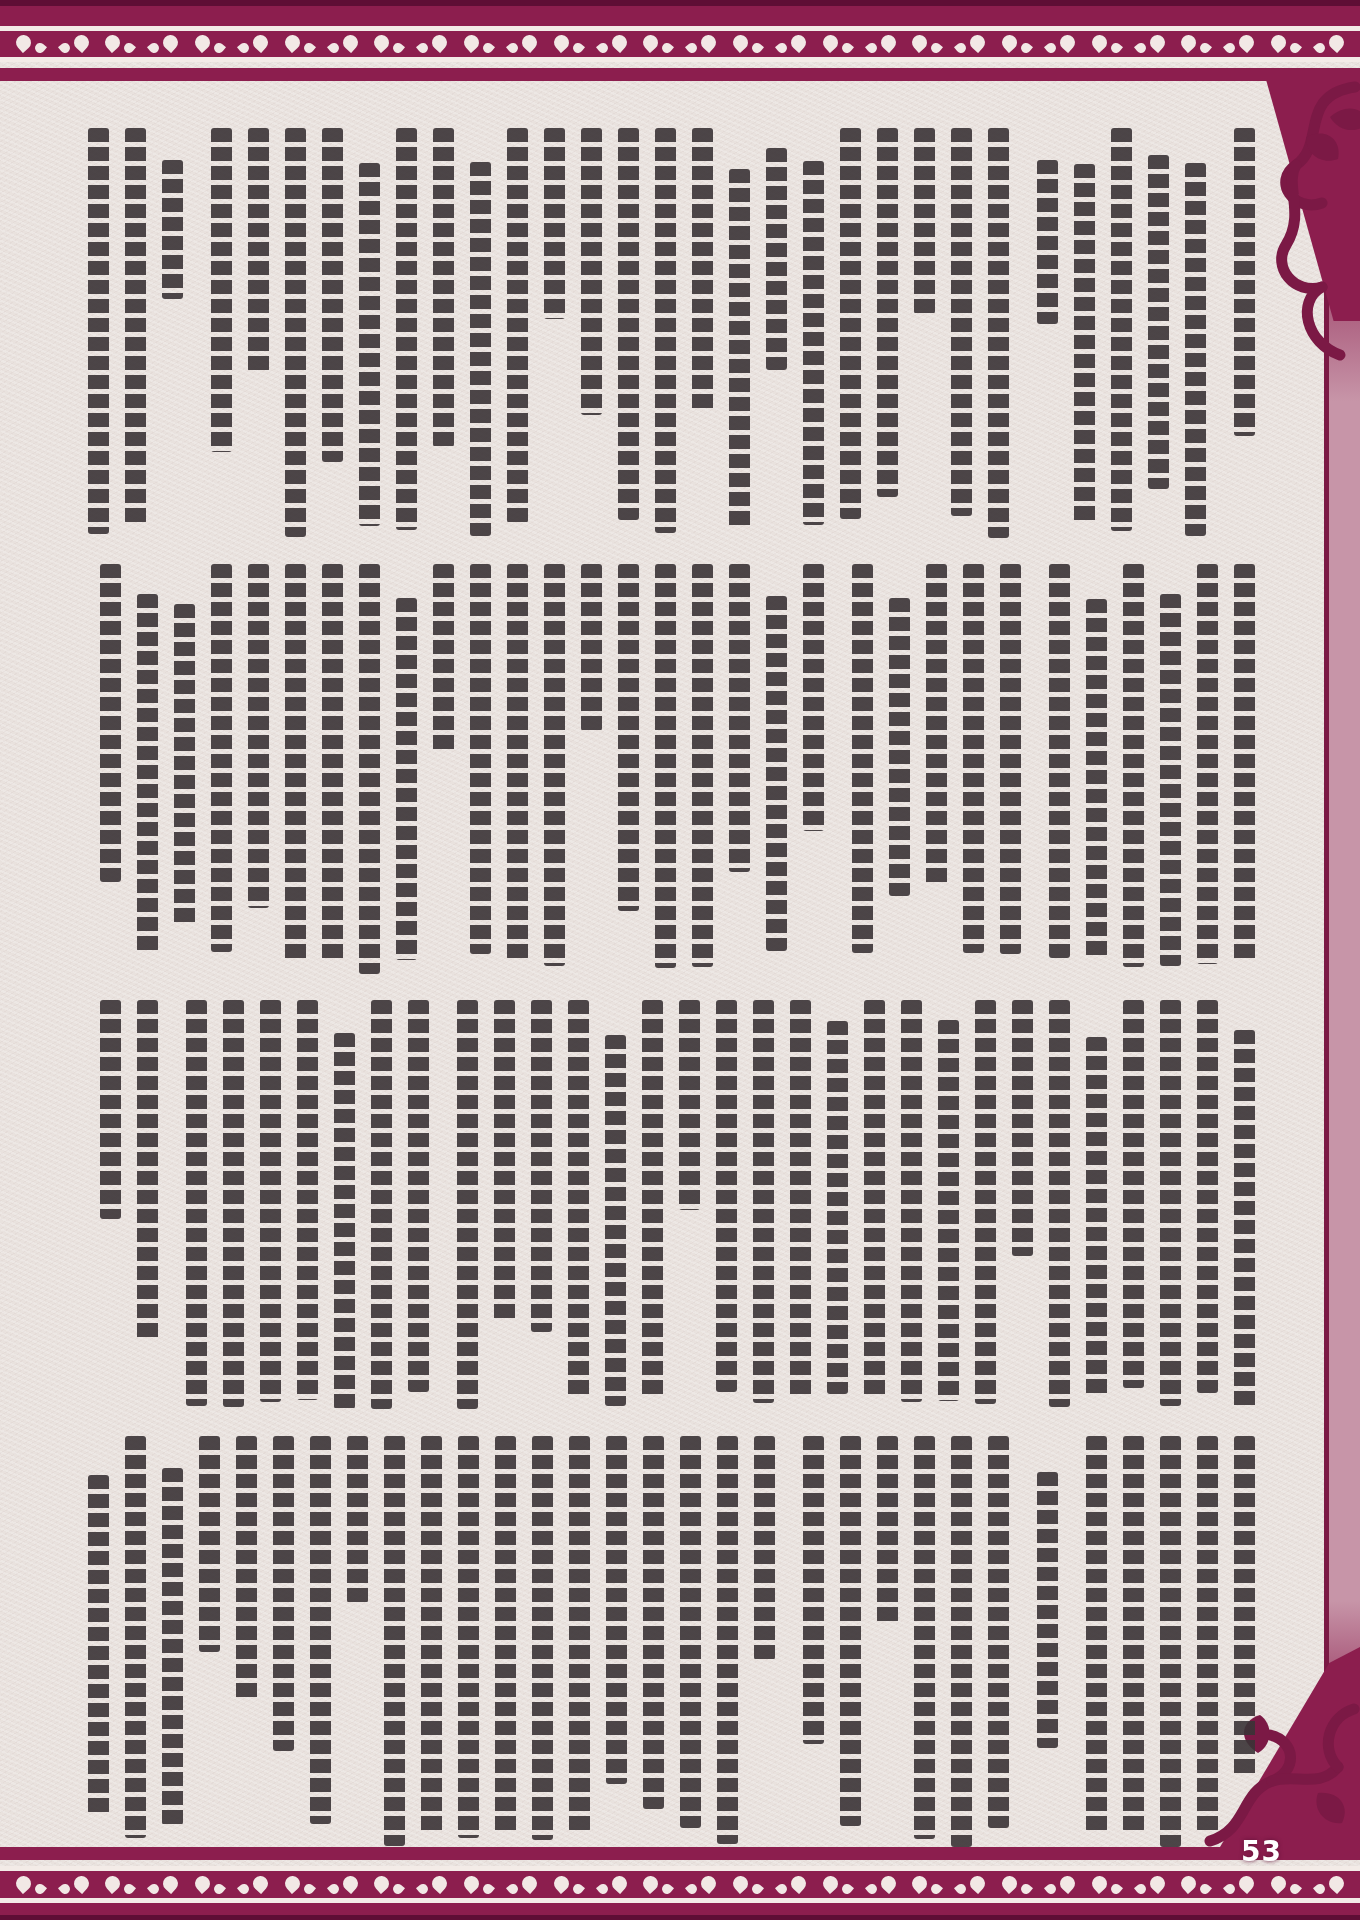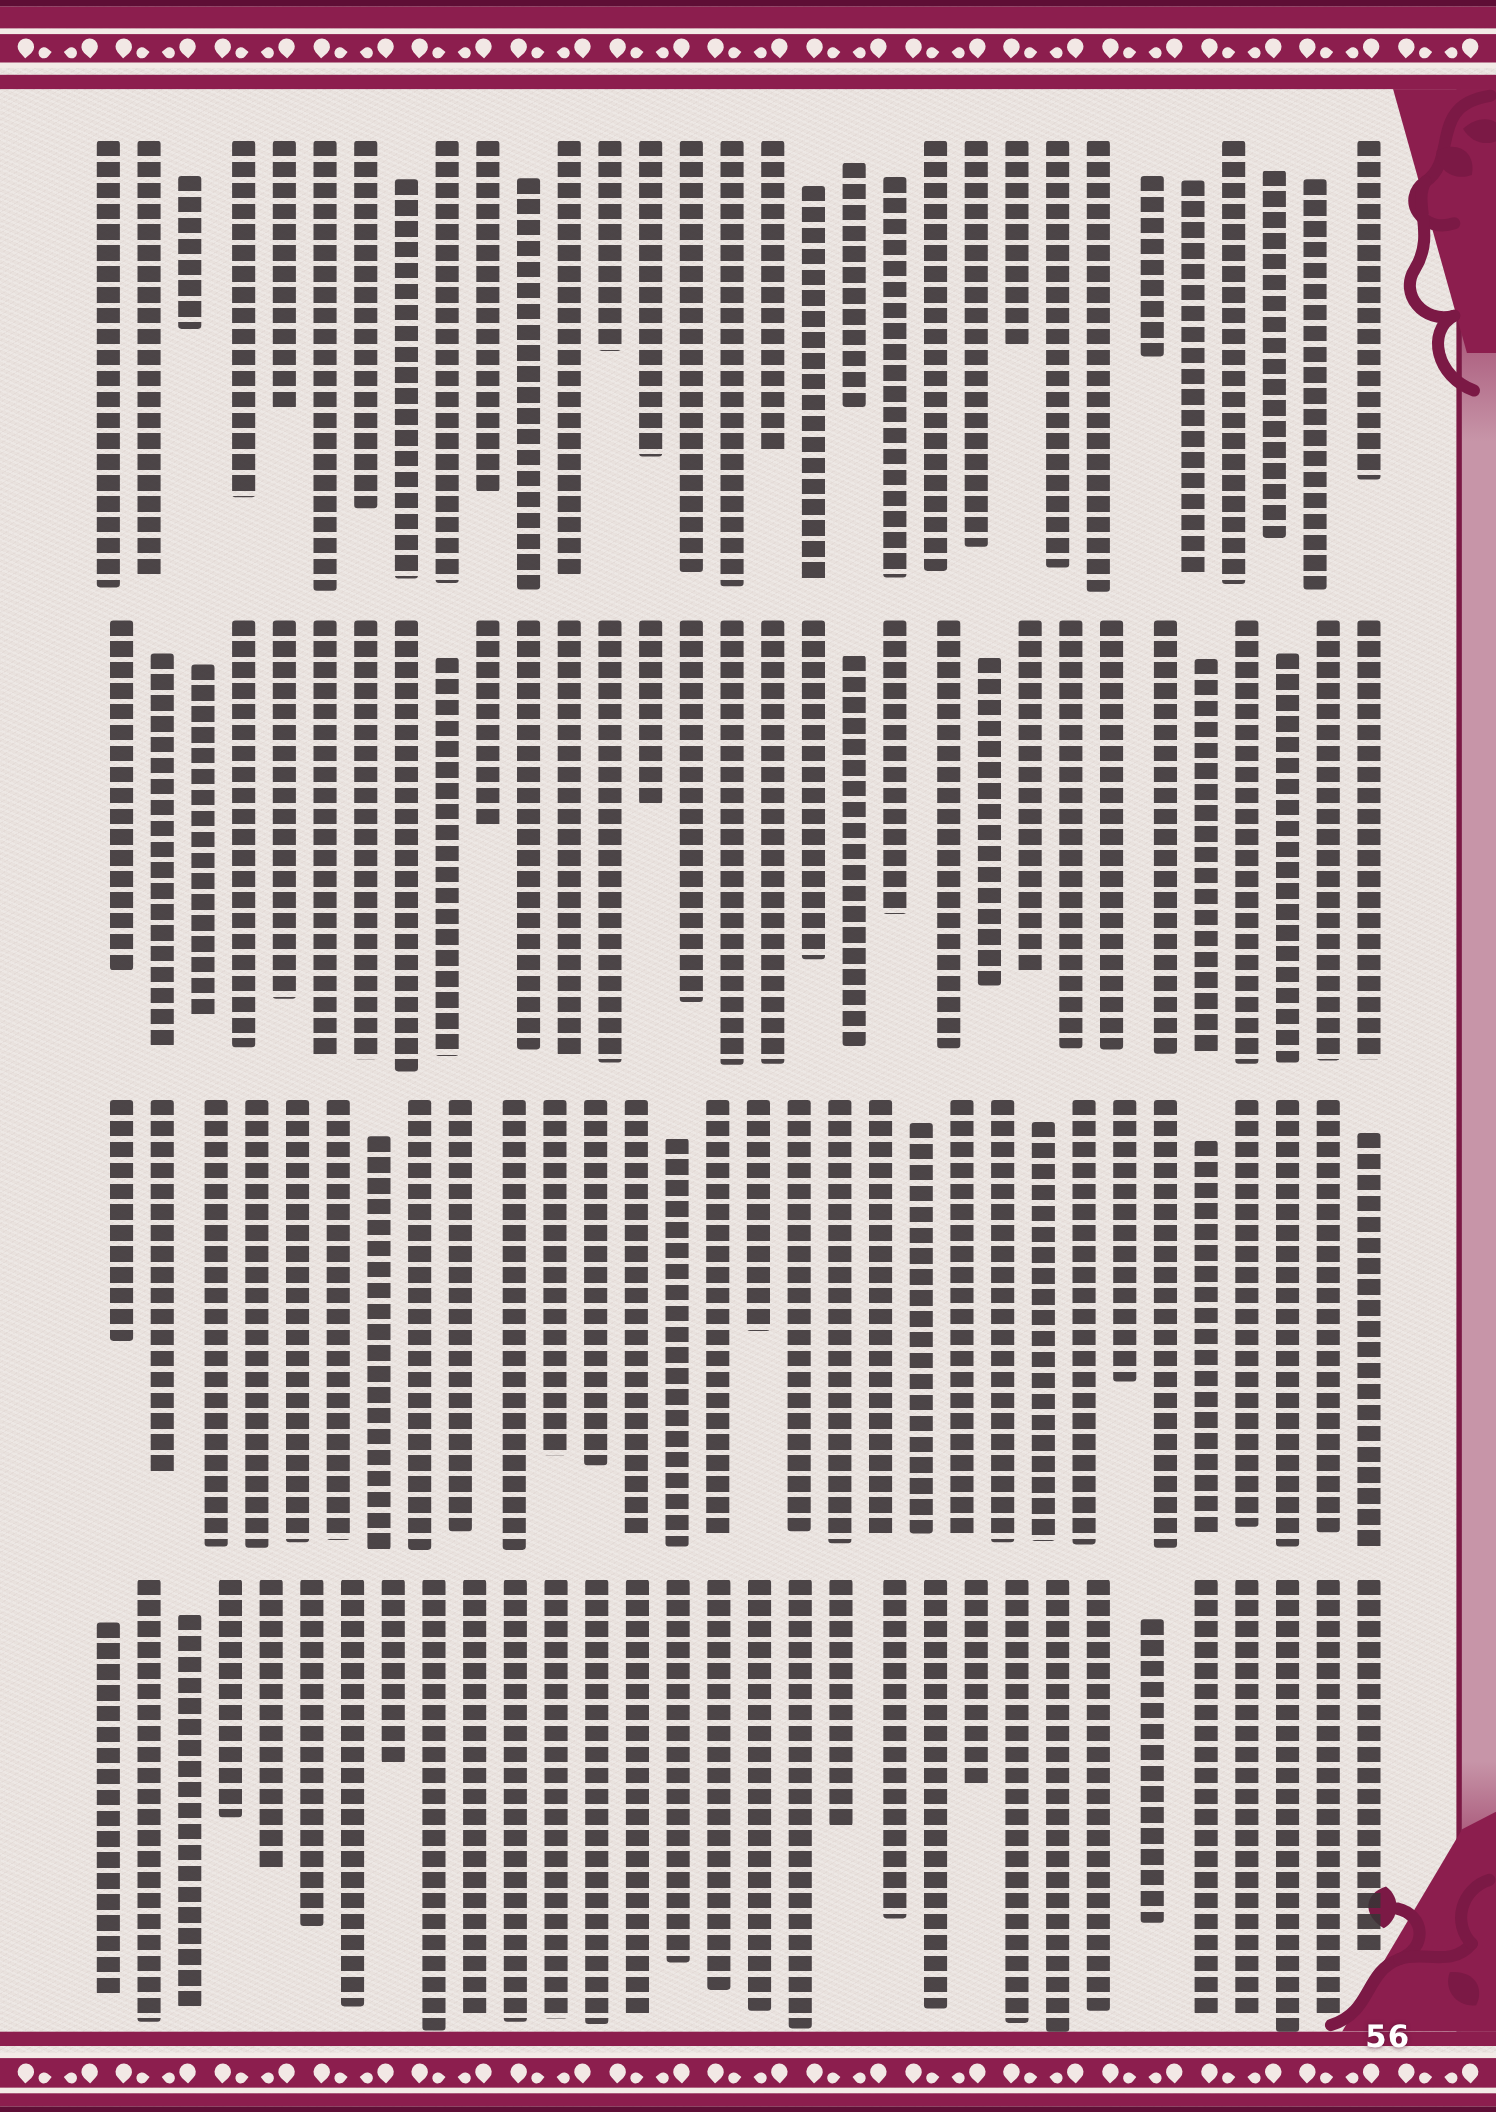--- a/index.html
+++ b/index.html
@@ -197,21 +197,21 @@
   <svg width="160" height="250" viewBox="0 0 160 250">
     <g fill="none" stroke="#7b1945" stroke-width="11" stroke-linecap="round">
       <path d="M10 244 C48 232 40 196 72 184 C98 174 96 144 70 138"></path>
       <path d="M72 184 C94 176 120 192 138 170"></path>
       <path d="M138 170 C120 152 128 120 154 112"></path>
     </g>
     <path d="M58 156 c-20 -12 -18 -32 2 -38 c14 10 12 30 -2 38z" fill="#7b1945"></path>
     <path d="M118 196 c22 -2 32 14 24 30 c-18 2 -30 -14 -24 -30z" fill="#7b1945"></path>
   </svg>
 </div>
-<span class="page-number">56</span>
+<span class="page-number">53</span>
 
 <div id="bands">
     <div class="band" style="top: 128px; height: 412px;">
       <div class="col" style="width: 21px; margin-left: 16px; margin-top: 0px; height: 308px;"></div>
       <div class="col spacer" style="width: 12px;"></div>
       <div class="col" style="width: 21px; margin-left: 16px; margin-top: 35px; height: 373px;"></div>
       <div class="col" style="width: 21px; margin-left: 16px; margin-top: 27px; height: 334px;"></div>
       <div class="col" style="width: 21px; margin-left: 16px; margin-top: 0px; height: 403px;"></div>
       <div class="col" style="width: 21px; margin-left: 16px; margin-top: 36px; height: 361px;"></div>
       <div class="col" style="width: 21px; margin-left: 16px; margin-top: 32px; height: 164px;"></div>

